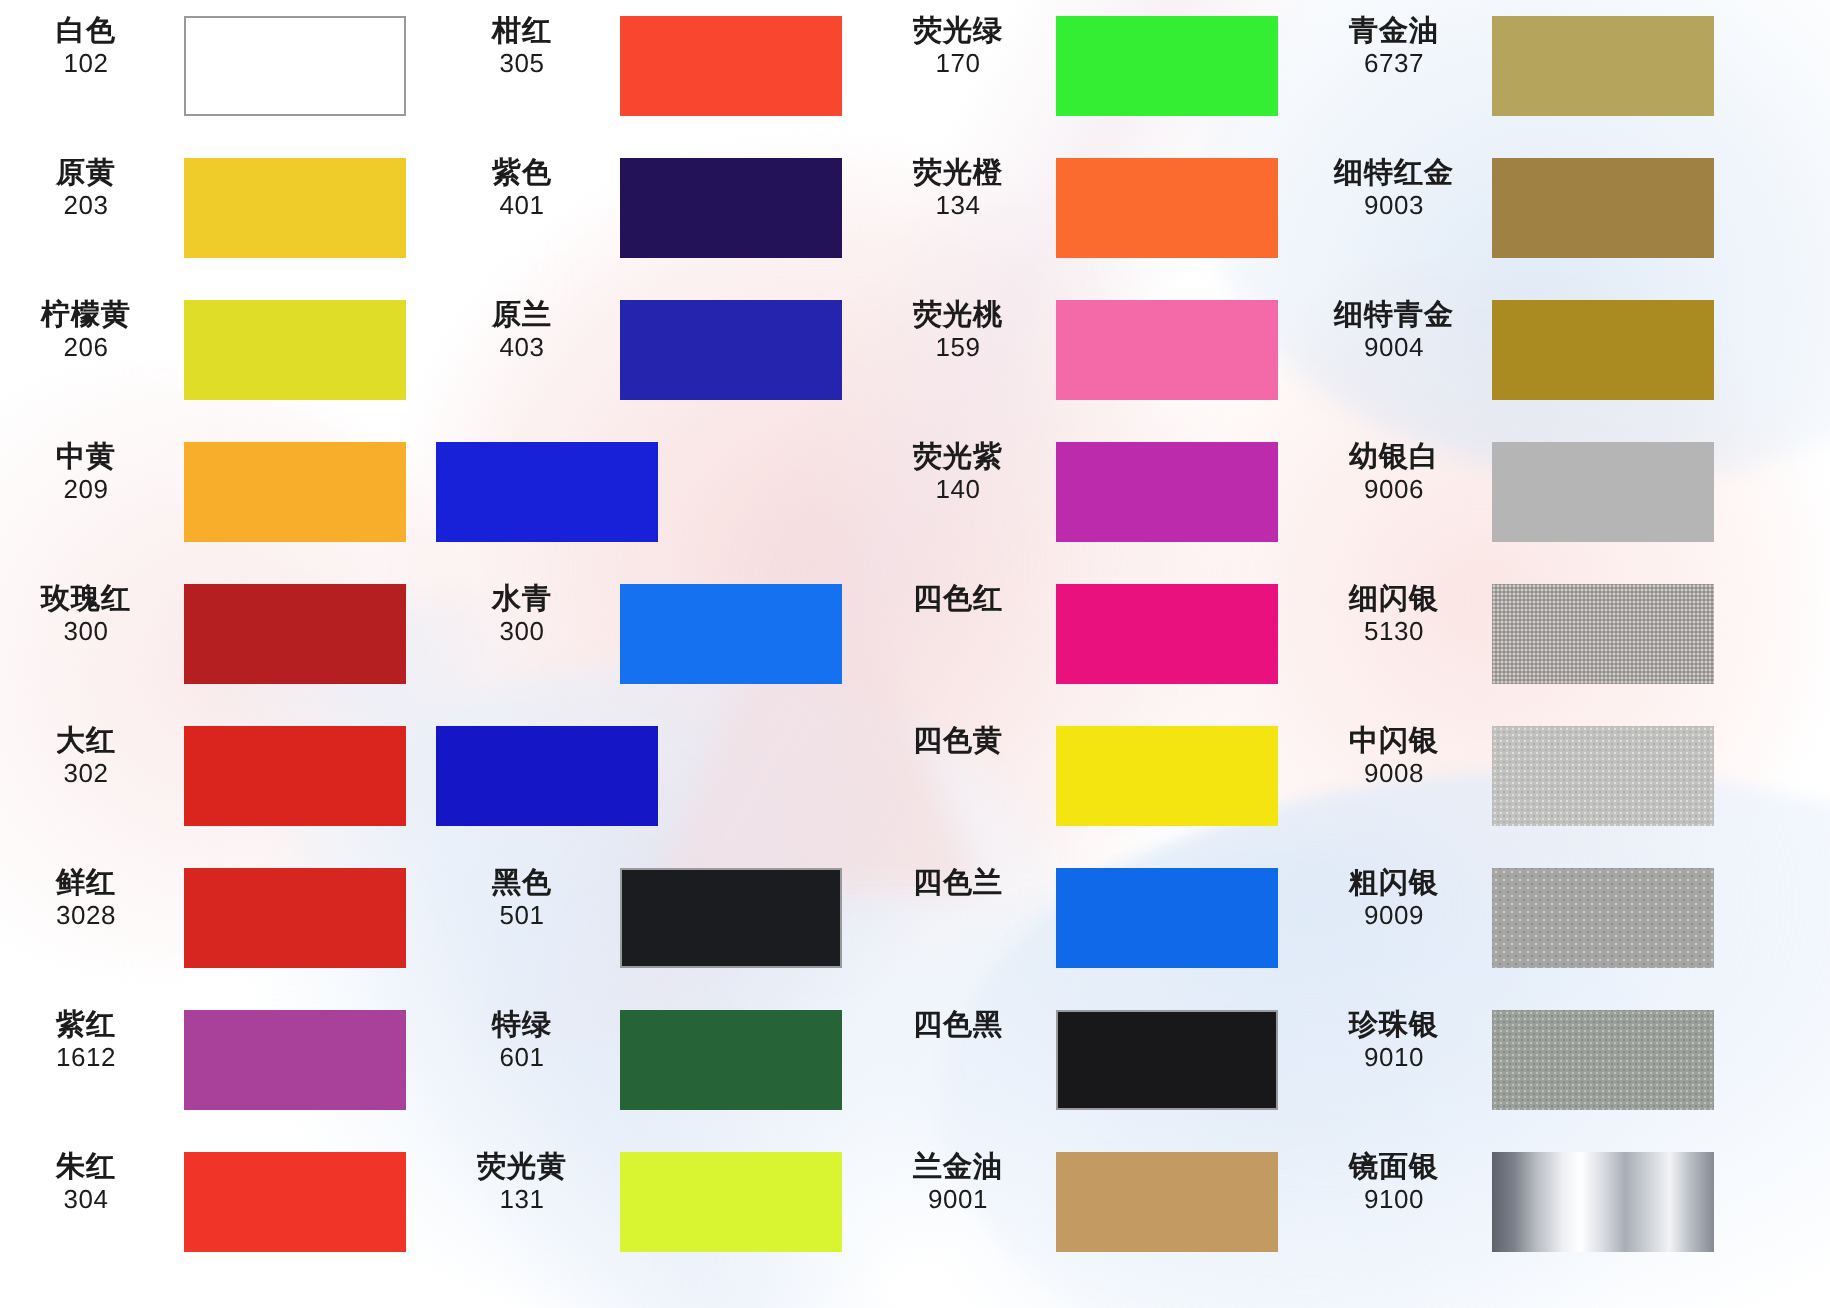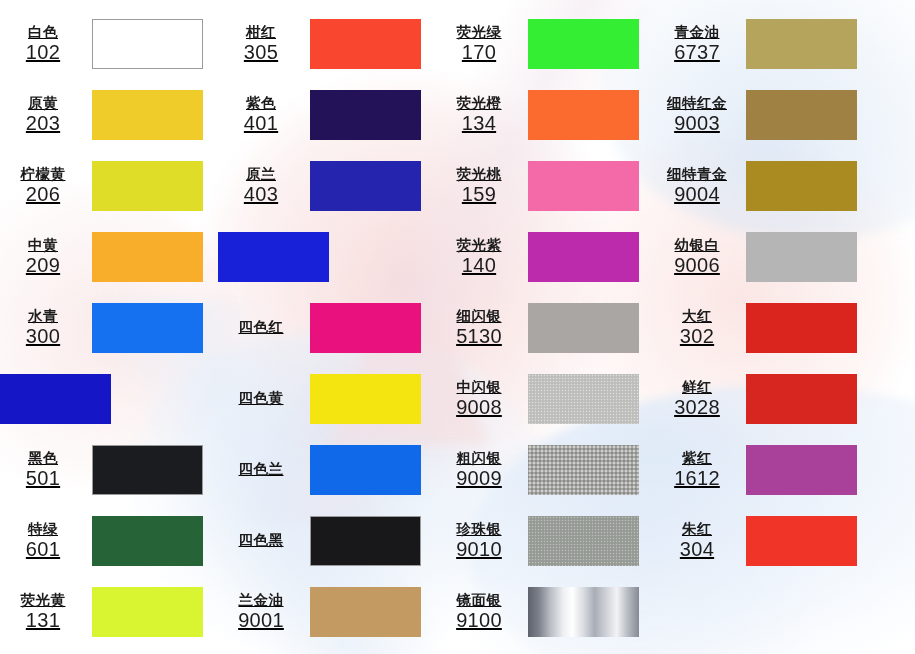--- a/index.html
+++ b/index.html
@@ -33,25 +33,25 @@
     background:radial-gradient(ellipse at 30% 20%, rgba(222,233,247,.9) 0%, rgba(236,243,252,.5) 48%, rgba(255,255,255,0) 66%);
     filter:blur(4px);}
   .wm-tri{position:absolute;left:330px;top:255px;width:0;height:0;
     border-left:80px solid transparent;border-right:80px solid transparent;
     border-bottom:190px solid rgba(246,218,218,.55);filter:blur(7px);}
 
   
   #grid{position:absolute;inset:0;z-index:1;
         display:grid;grid-template-columns:218px 218px 218px 261px;
         grid-auto-rows:71px;align-content:start;padding-top:8px;box-sizing:border-box;}
-  .cell{display:flex;align-items:center;justify-content:flex-start;position:relative;text-decoration:underline;}
+  .cell{display:flex;justify-content:flex-start;position:relative;}
   .labels{width:92px;flex:0 0 92px;text-align:center;color:#1c1c1c;line-height:1.12;
           padding-right:6px;box-sizing:border-box;}
   .name{font-size:14.5px;font-weight:700;letter-spacing:.5px;white-space:nowrap;}
-  .code{font-size:20px;font-weight:400;letter-spacing:.3px;margin-top:1px;}
+  .code{font-size:13px;font-weight:400;letter-spacing:.3px;margin-top:1px;}
   .swatch{width:111px;height:50px;box-sizing:border-box;position:relative;overflow:hidden;}
   .swatch.outlined{border:1.5px solid #9a9a9a;}
   
   .tex{position:absolute;inset:0;opacity:.55;mix-blend-mode:overlay;
        background-image:
          radial-gradient(rgba(255,255,255,.85) 25%, rgba(255,255,255,0) 26%),
          radial-gradient(rgba(0,0,0,.55) 25%, rgba(0,0,0,0) 26%);
        background-size:3px 3px,3px 3px;
        background-position:0 0,1.5px 1.5px;}
   .tex.fine{background-size:2px 2px,2px 2px;background-position:0 0,1px 1px;}
@@ -177,20 +177,27 @@
     </div>
     <div class="cell">
       <div class="labels">
         <div class="name">幼银白</div>
         <div class="code">9006</div>
       </div>
       <div class="swatch" style="background: rgb(181, 181, 181);"></div>
     </div>
     <div class="cell">
       <div class="labels">
+        <div class="name">玫瑰红</div>
+        <div class="code">300</div>
+      </div>
+      <div class="swatch" style="background: rgb(181, 31, 34);"></div>
+    </div>
+    <div class="cell">
+      <div class="labels">
         <div class="name">水青</div>
         <div class="code">300</div>
       </div>
       <div class="swatch" style="background: rgb(21, 113, 240);"></div>
     </div>
     <div class="cell">
       <div class="labels">
         <div class="name">四色红</div>
         <div class="code"></div>
       </div>

